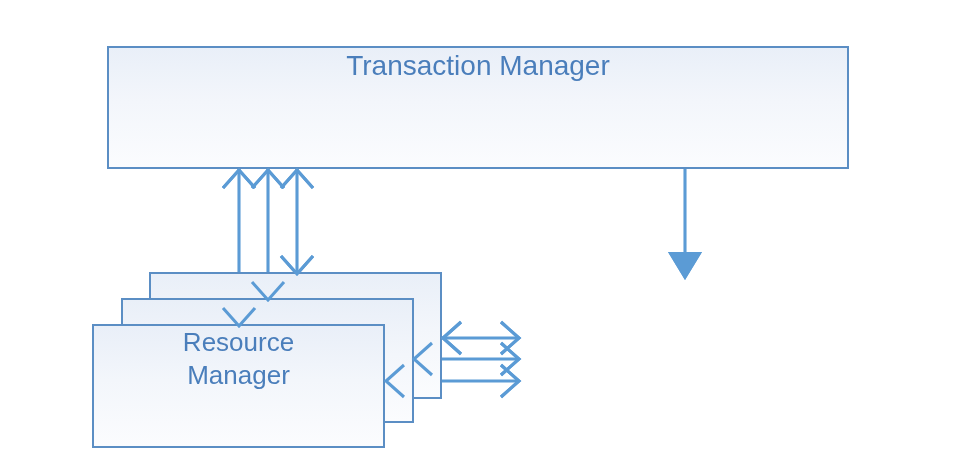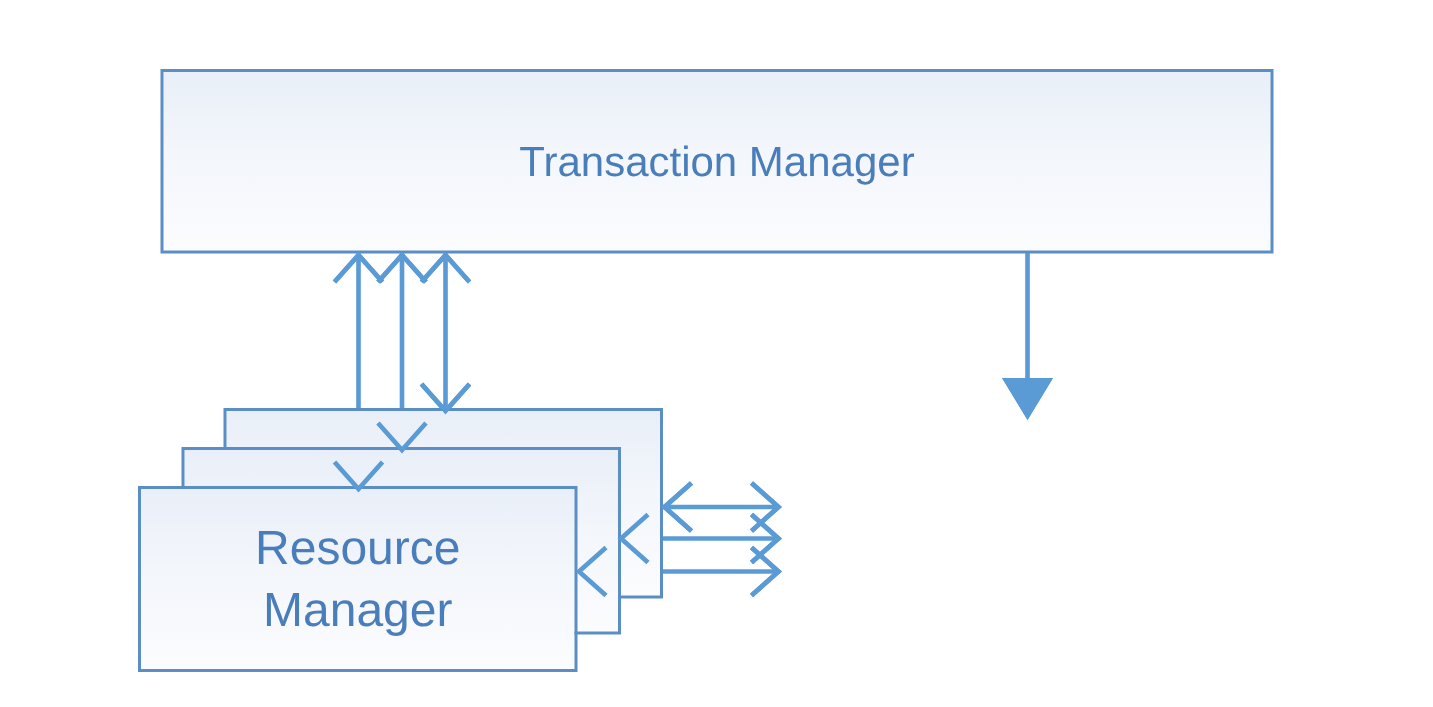--- a/index.html
+++ b/index.html
@@ -16,21 +16,20 @@
     height: 471px;
     background: #ffffff;
     overflow: hidden;
   }
   .node {
     position: absolute;
     box-sizing: border-box;
     border: 2px solid #5b8ec4;
     background: linear-gradient(to bottom, #e9eff8 0%, #f3f6fb 45%, #fbfcfe 100%);
     display: flex;
-    align-items: center;
     justify-content: center;
     text-align: center;
     color: #4a7ebb;
     line-height: 1.28;
     user-select: none;
   }
   .node-label {
     display: block;
     width: 100%;
     white-space: pre-line;
@@ -69,21 +68,21 @@
     top: 298px;
     width: 293px;
     height: 125px;
     z-index: 4;
   }
   #resource-manager-front {
     left: 92px;
     top: 324px;
     width: 293px;
     height: 124px;
-    font-size: 32px;
+    font-size: 26px;
     z-index: 5;
   }
 
   
   svg.edge-layer {
     position: absolute;
     left: 0;
     top: 0;
     width: 955px;
     height: 471px;

